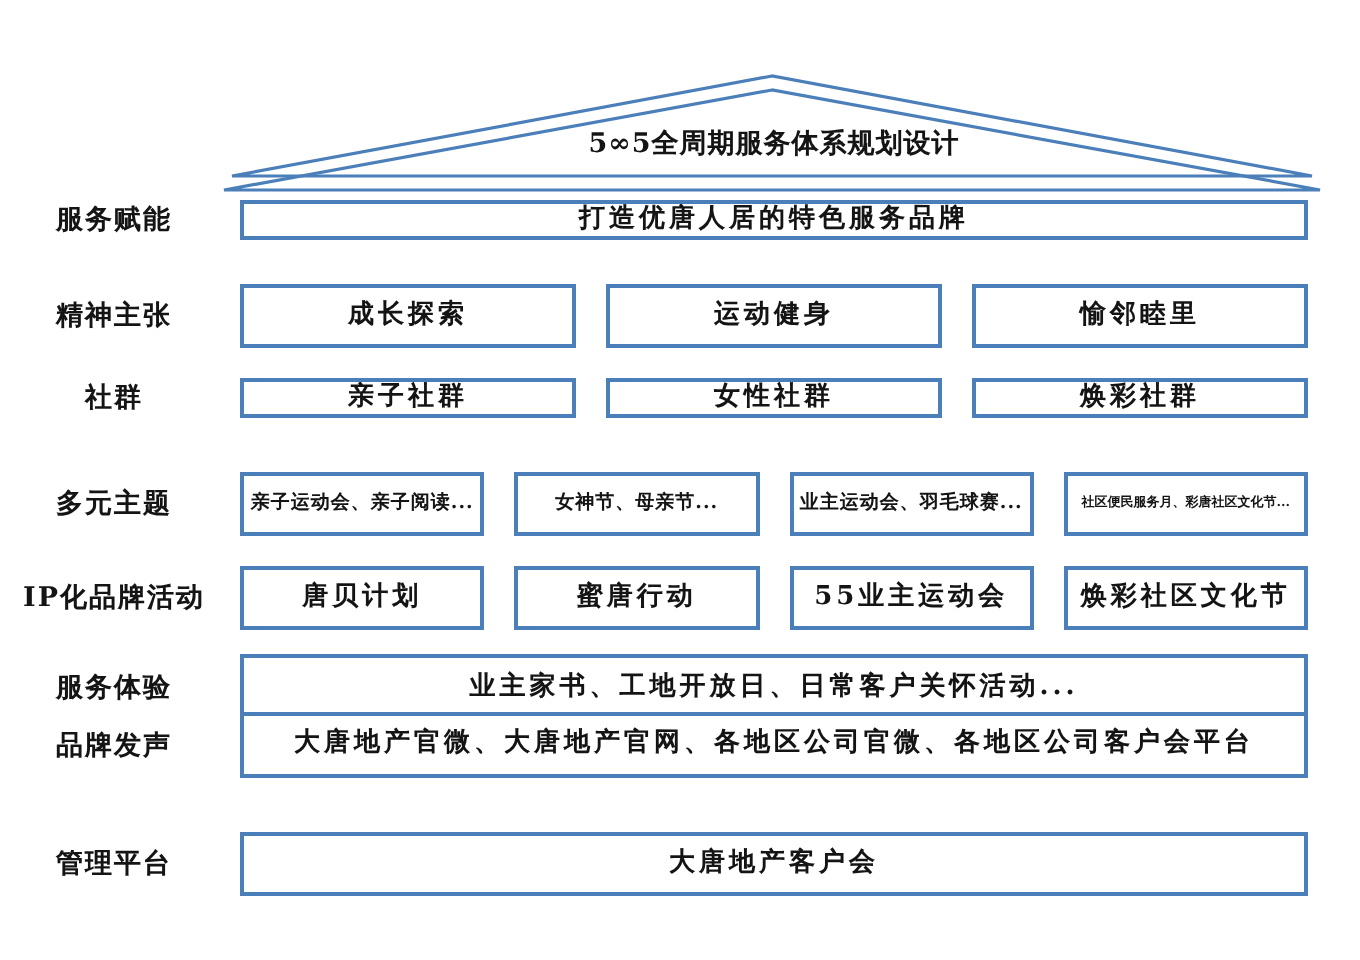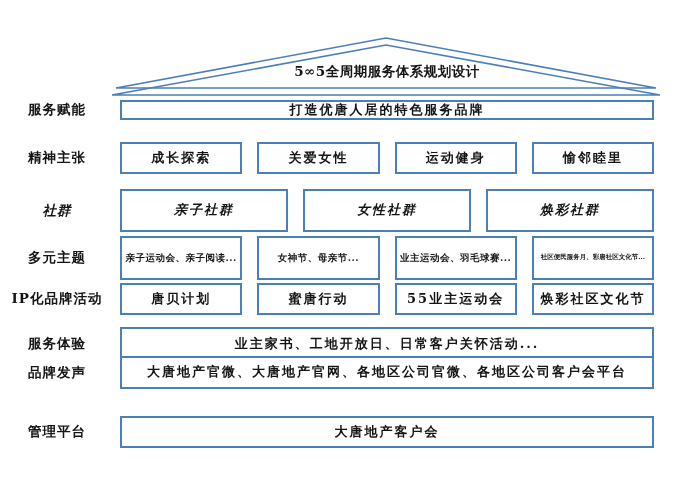--- a/index.html
+++ b/index.html
@@ -65,22 +65,22 @@
     box-sizing: border-box;
     white-space: nowrap;
     overflow: hidden;
   }
   .row-themes .box { font-size: 9.5px; letter-spacing: 0.5px; }
   .row-themes .box.tiny { font-size: 6.5px; letter-spacing: 0; }
   .wide-box { letter-spacing: 2px; }
   
   #row-empowerment { top: 100px; height: 20px; }
   #row-spirit      { top: 142px; height: 32px; }
-  #row-community   { top: 189px; height: 43px; font-style: italic; }
-  #row-themes      { top: 236px; height: 44px; }
+  #row-community   { top: 189px; height: 20px; }
+  #row-themes      { top: 236px; height: 32px; }
   #row-ip          { top: 283px; height: 32px; }
   #row-experience  { top: 327px; height: 34px; }
   #row-voice       { top: 356px; height: 33px; padding-left: 48px; }
   #row-platform    { top: 416px; height: 32px; }
 </style>
 </head>
 <body>
 
 <div class="canvas">
 
@@ -94,21 +94,20 @@
     <div class="row-label">服务赋能</div>
     <div class="row-content">
       <div class="box wide-box">打造优唐人居的特色服务品牌</div>
     </div>
   </div>
 
   <div class="row" id="row-spirit">
     <div class="row-label">精神主张</div>
     <div class="row-content">
       <div class="box">成长探索</div>
-      <div class="box">关爱女性</div>
       <div class="box">运动健身</div>
       <div class="box">愉邻睦里</div>
     </div>
   </div>
 
   <div class="row" id="row-community">
     <div class="row-label">社群</div>
     <div class="row-content">
       <div class="box">亲子社群</div>
       <div class="box">女性社群</div>

